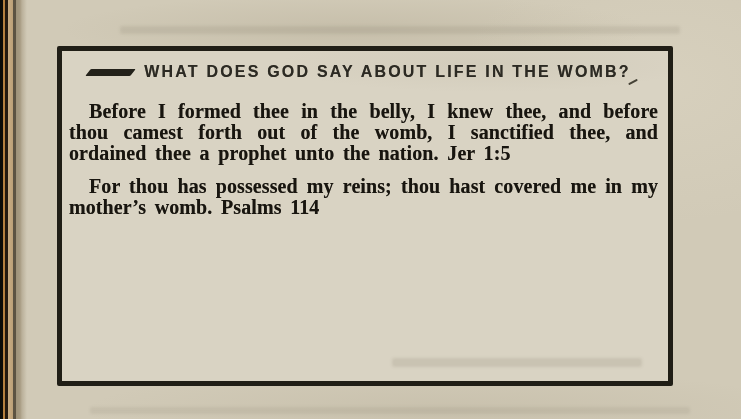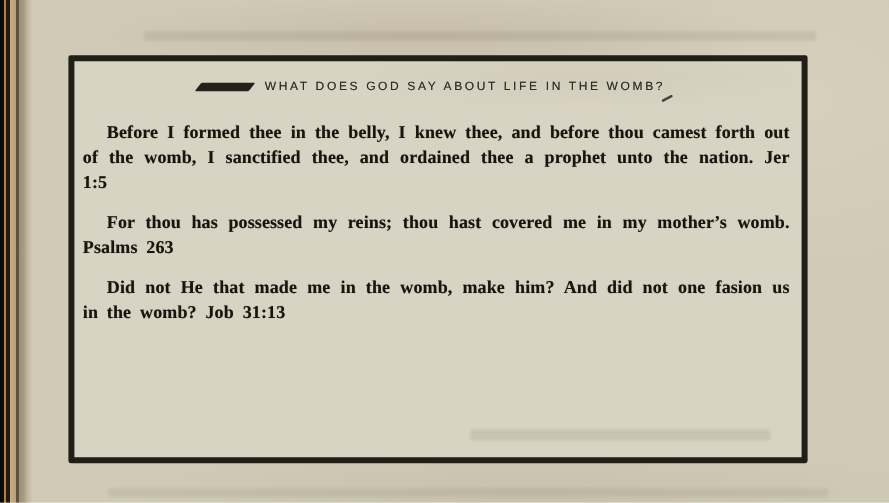--- a/index.html
+++ b/index.html
@@ -34,37 +34,37 @@
     background:
       radial-gradient(ellipse 300px 40px at 70% 4%, rgba(150,140,115,0.10), transparent 70%),
       #d9d3c3;
   }
   .title-row{
     display:flex;align-items:center;justify-content:center;
     gap:11px;margin-top:11px;height:20px;
   }
   .title{
     font-family:"Liberation Sans","DejaVu Sans",sans-serif;
-    font-weight:400;font-size:10px;letter-spacing:2.2px;
+    font-weight:700;font-size:16px;letter-spacing:2.2px;
     color:#2c2a23;white-space:nowrap;
     text-shadow:0 0 0.5px rgba(44,42,35,0.55);
   }
   .dash{
     width:45px;height:7px;background:#23211a;flex:0 0 auto;
     transform:skewX(-38deg);border-radius:1px;
   }
   .dash-wrap{position:relative;flex:0 0 auto;height:7px;}
   .stray{
     position:absolute;left:-14px;top:12px;width:10px;height:2px;
     background:#454236;transform:rotate(-28deg);border-radius:2px;
   }
   .verses{padding:0 10px 0 7px;margin-top:19px;}
   .verse{
     margin:0 0 12px 0;
-    font-size:15px;font-weight:700;line-height:21px;
+    font-size:20px;font-weight:700;line-height:21px;
     color:#18150f;text-align:justify;text-indent:20px;
     word-spacing:3.5px;letter-spacing:0.1px;
     text-shadow:0 0 0.6px rgba(24,21,15,0.5);
   }
   .verse:last-child{margin-bottom:0;}
   
   .ghost{position:absolute;background:rgba(120,112,94,0.28);filter:blur(1.5px);border-radius:2px;}
   .ghost-top{left:120px;top:26px;width:560px;height:8px;opacity:0.55;}
   .ghost-inbox{left:330px;bottom:14px;width:250px;height:9px;opacity:0.6;}
   .ghost-bottom{left:90px;top:407px;width:600px;height:7px;opacity:0.45;}
@@ -81,21 +81,20 @@
       <span class="dash"></span>
       <span class="title">WHAT DOES GOD SAY ABOUT LIFE IN THE WOMB?</span>
       <span class="dash-wrap">
         <span class="dash"></span>
         <span class="stray"></span>
       </span>
     </div>
 
     <div class="verses">
       <p class="verse"><span>Before I formed thee in the belly, I knew thee, and before thou camest forth out of the womb, I sanctified thee, and ordained thee a prophet unto the nation.</span> <span>Jer 1:5</span></p>
-      <p class="verse"><span>For thou has possessed my reins; thou hast covered me in my mother’s womb.</span> <span>Psalms 263</span></p>
-      <p class="verse"><span>Did not He that made me in the womb, make him? And did not one fasion us in the womb?</span> <span>Job 31:13</span></p>
+      <p class="verse"><span>For thou has possessed my reins; thou hast covered me in my mother’s womb.</span> <span>Psalms 114</span></p>
     </div>
 
     <div class="ghost ghost-inbox"></div>
   </div>
 
   <div class="ghost ghost-bottom"></div>
 </div>
 
 </body></html>

